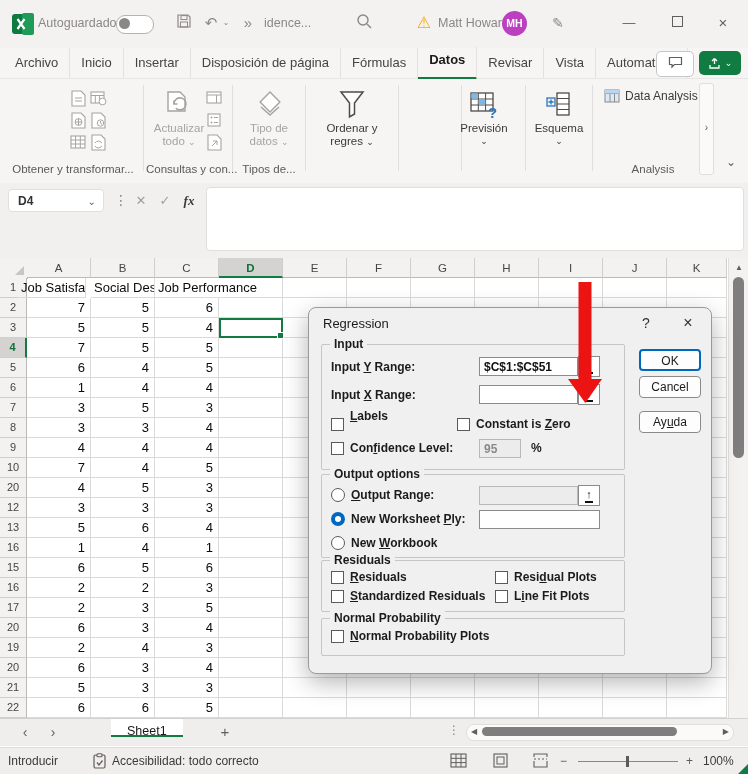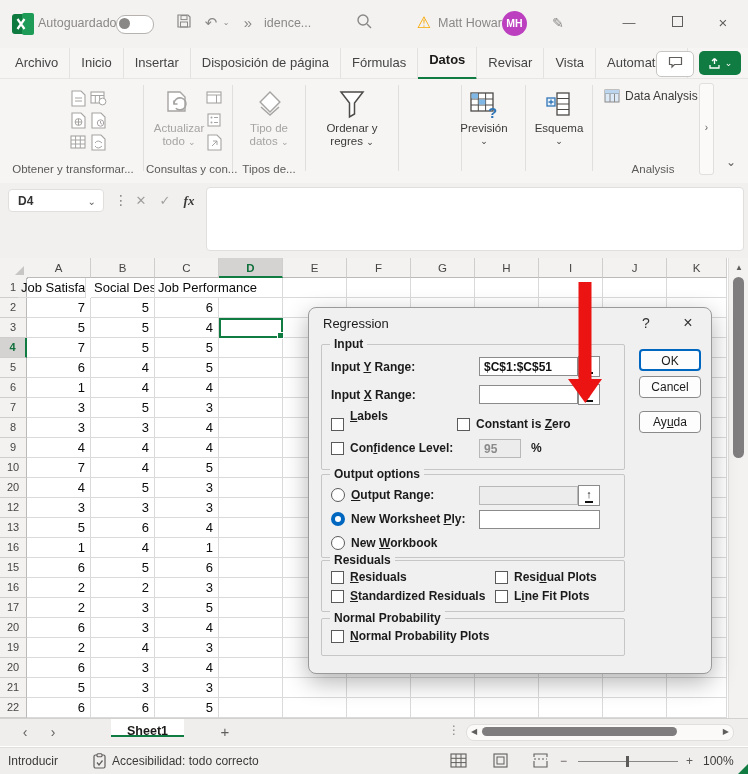--- a/index.html
+++ b/index.html
@@ -89,21 +89,21 @@
   .cblab{position:absolute;font-weight:bold;color:#1b1b1b;white-space:nowrap}
   .dbtn{position:absolute;left:330px;width:62px;height:22px;background:#fdfdfd;border:1px solid #8a8a8a;border-radius:4px;
         text-align:center;line-height:20px;font-size:12px;color:#1b1b1b;box-sizing:border-box}
   .dbtn.primary{border:2px solid #0067c0}
   
   .arrow{position:absolute;left:564px;top:282px;z-index:20}
   
   .tabbar{position:absolute;left:0;top:718px;width:748px;height:27px;background:#f0eeec;border-top:1px solid #d3d1cf}
   .tnav{position:absolute;top:0;width:26px;height:26px;text-align:center;line-height:26px;color:#605e5c;font-size:14px}
   .sheettab{position:absolute;left:111px;top:0;height:18px;padding:0 16px;background:#fff;border-bottom:2.5px solid #107c41;
-            font-size:12.5px;font-weight:bold;color:#1b1a19;line-height:24px;box-sizing:border-box}
+            font-size:12.5px;font-weight:normal;color:#1b1a19;line-height:24px;box-sizing:border-box}
   .addsheet{position:absolute;left:212px;top:0;width:26px;height:26px;text-align:center;line-height:25px;font-size:15px;color:#605e5c}
   .hsdots{position:absolute;left:448px;top:4px;color:#8a8886;font-size:12px}
   .hstrack{position:absolute;left:466px;top:5px;width:266px;height:15px;background:#fbfaf9;border:1px solid #e1dfdd;border-radius:8px}
   .hsthumb{position:absolute;left:15px;top:2px;width:195px;height:9px;background:#7f7d7e;border-radius:5px}
   .hsarr{position:absolute;top:2px;font-size:8px;color:#605e5c;line-height:10px}
   
   .statusbar{position:absolute;left:0;top:747px;width:748px;height:27px;background:#f0eeec;border-top:1px solid #e1dfdd;font-size:12px;color:#3b3a39}
   .viewic{position:absolute;top:5px;width:18px;height:16px}
   .zoomline{position:absolute;left:578px;top:13px;width:100px;height:1px;background:#8a8886}
   .zoomthumb{position:absolute;left:626px;top:8px;width:3px;height:11px;background:#5c5a58}

